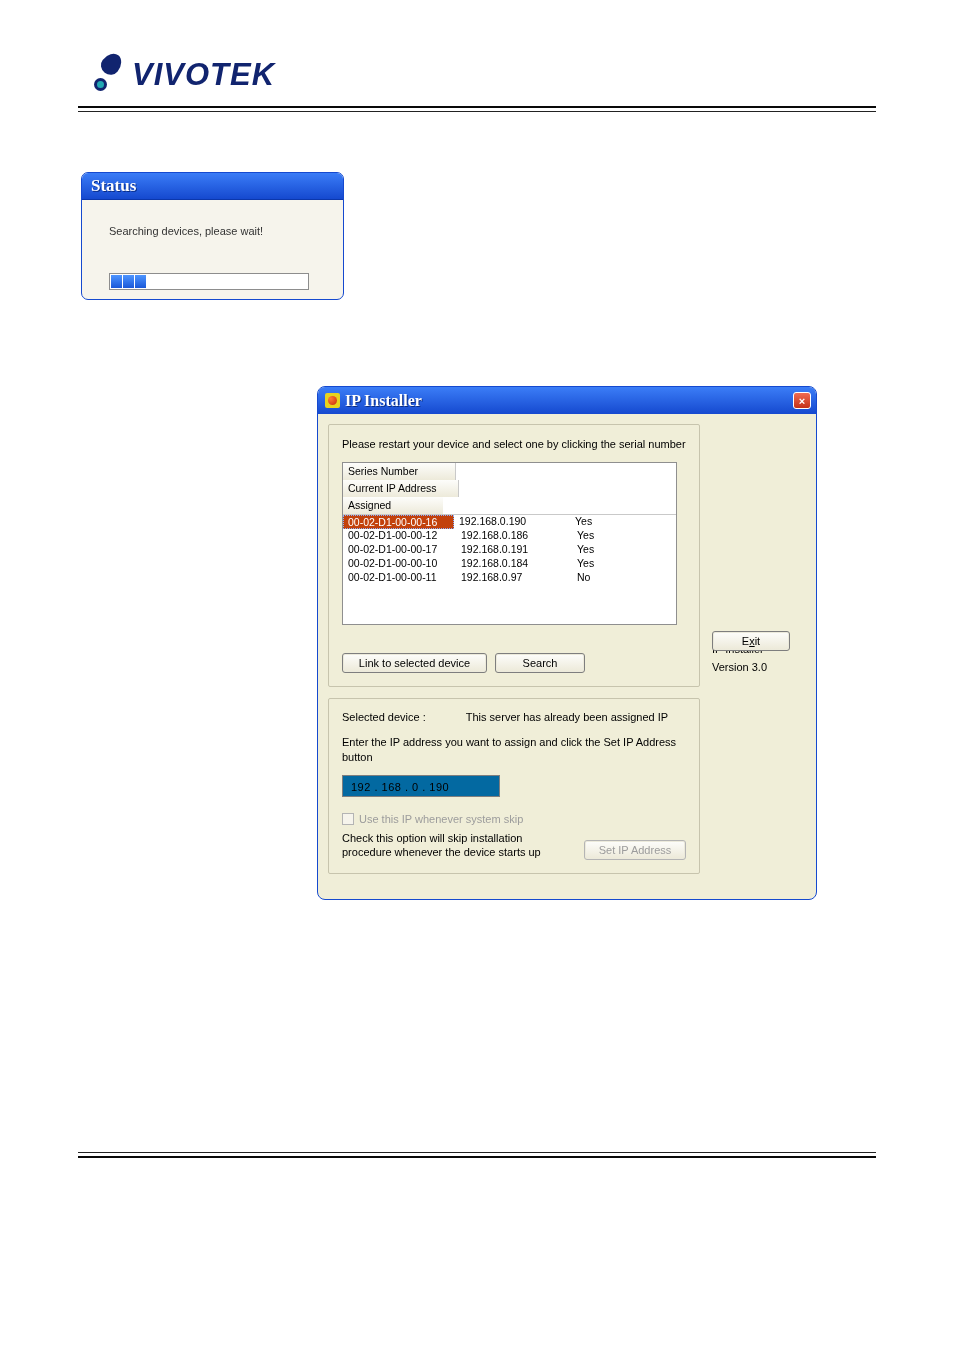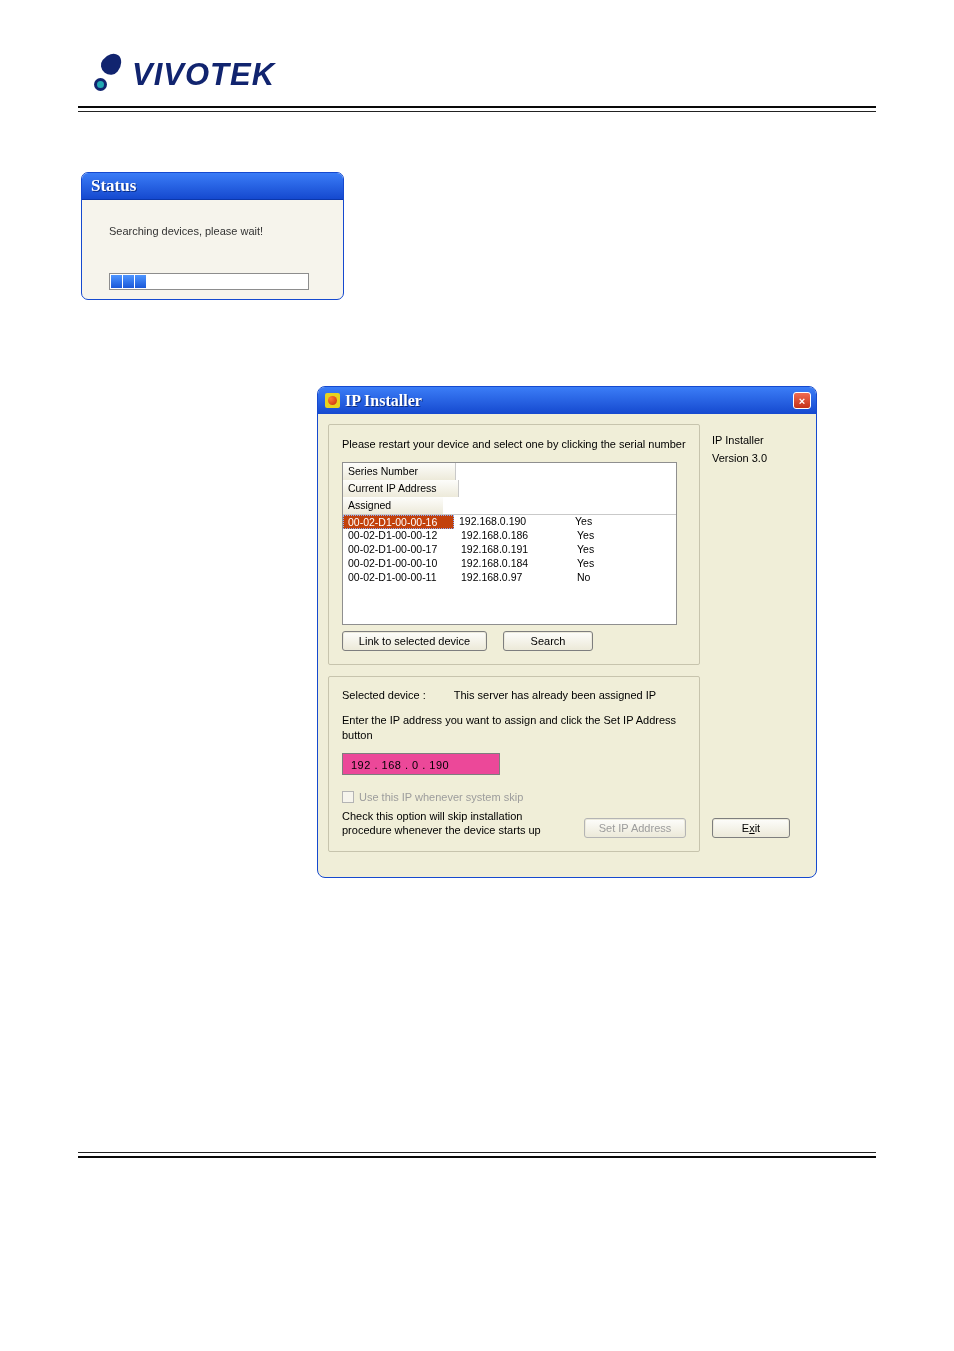--- a/index.html
+++ b/index.html
@@ -156,20 +156,21 @@
     color: #fff;
     font-size: 11px;
     font-weight: bold;
     display: flex; align-items: center; justify-content: center;
     cursor: default;
   }
   .ipi-body {
     display: flex;
     padding: 10px 10px 14px 10px;
     gap: 6px;
+    align-items: center;
   }
   .ipi-main { flex: 1; }
   .ipi-side { width: 100px; padding: 8px 2px 0 6px; font-size: 11px; line-height: 1.6; }
 
   .group {
     border: 1px solid #c7c4ad;
     border-radius: 2px;
     background: #f0eed8;
     padding: 12px 13px 13px 13px;
     margin-bottom: 11px;
@@ -217,31 +218,31 @@
     border: 1px solid #7e7e7e;
     border-radius: 3px;
     padding: 3px 12px;
     box-shadow: 0 0 0 1px #eceadb inset;
     color: #000;
   }
   .btn.disabled {
     color: #9c9c9c;
     border-color: #b4b4b4;
   }
-  .btn-row { margin-top: 6px; display: flex; gap: 16px; }
+  .btn-row { margin-top: 28px; display: flex; gap: 8px; }
   .btn-link { width: 145px; }
   .btn-search { width: 90px; }
   .btn-setip { width: 102px; margin-left: auto; }
   .btn-exit { width: 78px; }
 
-  .sel-row { font-size: 11px; display: flex; gap: 28px; margin-bottom: 12px; }
+  .sel-row { font-size: 11px; display: flex; gap: 40px; margin-bottom: 12px; }
 
   .ip-input {
     border: 1px solid #7e7e7e;
-    background: #ec4899;
+    background: #0369a1;
     width: 158px;
     padding: 5px 6px 3px 8px;
     font-size: 11px;
     font-family: Tahoma, Arial, sans-serif;
     letter-spacing: 0.5px;
   }
 
   .chk-row { display: flex; align-items: center; gap: 5px; margin-top: 16px; margin-bottom: 6px; }
   .chk {
     width: 12px; height: 12px;

